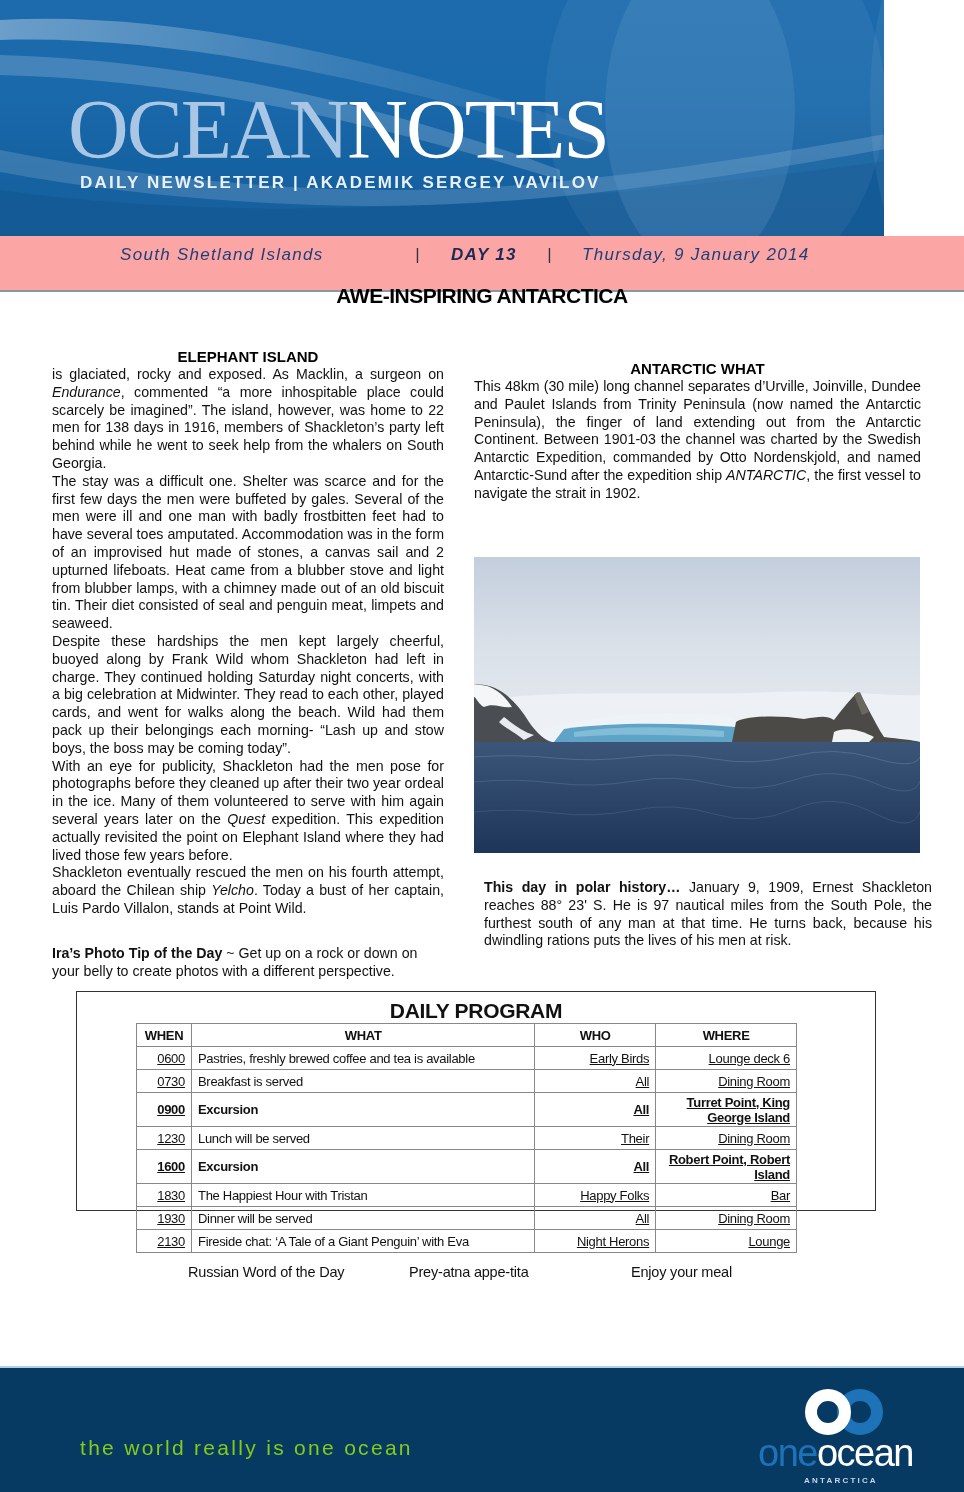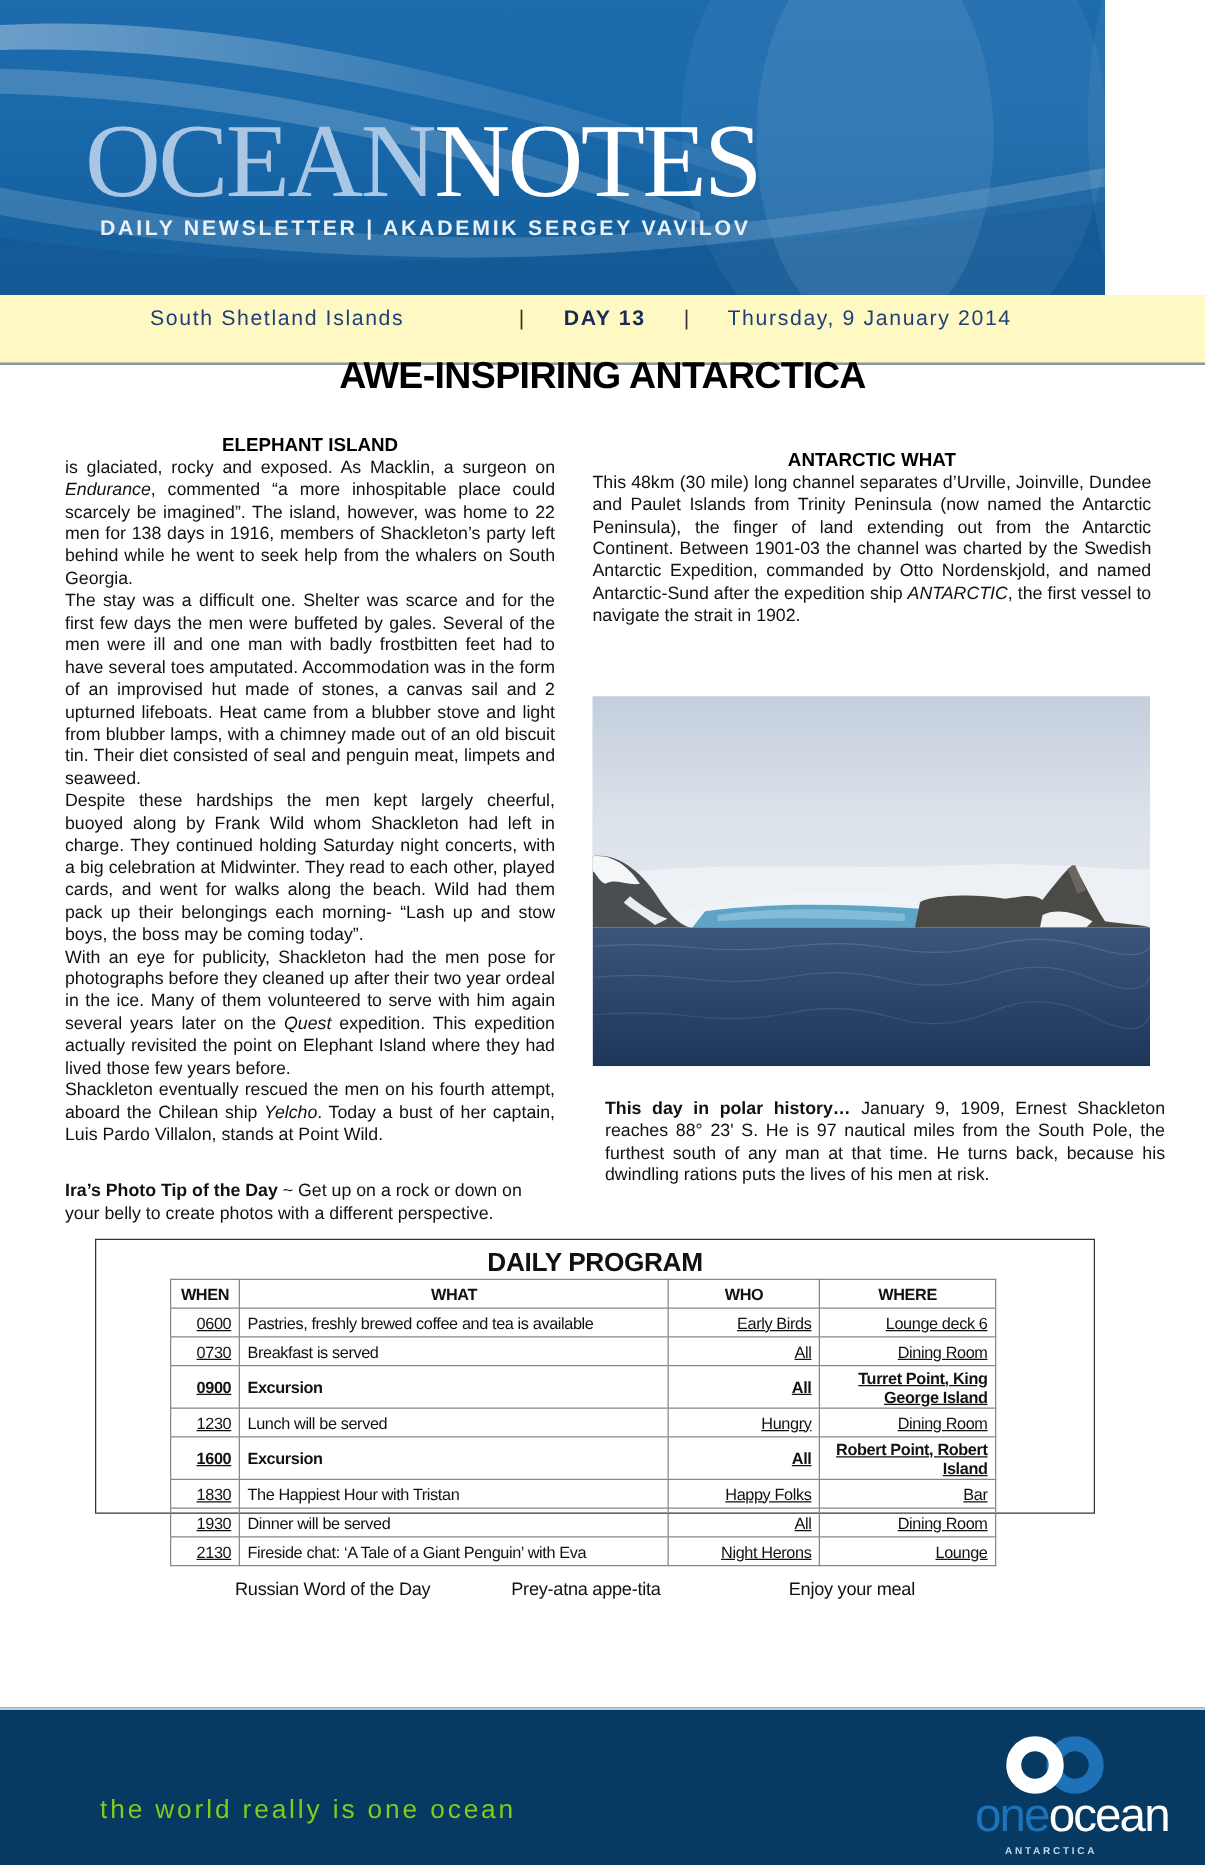--- a/index.html
+++ b/index.html
@@ -22,32 +22,32 @@
   .masthead .notes { color: #ffffff; }
   .subhead {
     position: absolute; left: 80px; top: 173px;
     font-family: "Liberation Sans", sans-serif; font-weight: bold; font-size: 17px;
     letter-spacing: 2.2px; color: #e8f0f8; white-space: nowrap;
   }
 
   
   .datebar {
     position: absolute; left: 0; top: 236px; width: 964px; height: 56px;
-    border-bottom: 2px solid #8a97a3; background: #fef9c3;
+    border-bottom: 2px solid #8a97a3; background: #fca5a5; font-style: italic;
   }
   .datebar span { position: absolute; top: 9px; font-size: 17px; color: #1f3f7a; letter-spacing: 1.3px; white-space: nowrap; }
   .datebar .loc { left: 120px; }
   .datebar .sep1 { left: 415px; color: #333; }
   .datebar .day { left: 451px; font-weight: bold; color: #1a2a55; }
   .datebar .sep2 { left: 547px; color: #333; }
   .datebar .date { left: 582px; }
 
   .title {
     position: absolute; left: 0; width: 964px; top: 284px; text-align: center;
-    font-size: 30px; font-weight: bold; letter-spacing: -0.5px; color: #000;
+    font-size: 21px; font-weight: bold; letter-spacing: -0.5px; color: #000;
   }
 
   .col-left { position: absolute; left: 52px; top: 348px; width: 392px; }
   .col-right { position: absolute; left: 474px; top: 360px; width: 447px; }
   h2.section {
     font-size: 15px; font-weight: bold; text-align: center; line-height: 18px; color: #000;
   }
   p.body {
     font-size: 14.2px; line-height: 17.8px; text-align: justify; color: #111;
   }
@@ -97,21 +97,21 @@
     position: absolute; left: 0; top: 1366px; width: 964px; height: 126px;
     background: #063a62; border-top: 2px solid #b9cde0;
   }
   .tagline {
     position: absolute; left: 80px; top: 68px; color: #84cc16;
     font-size: 21px; letter-spacing: 2.3px; white-space: nowrap;
   }
   .logo { position: absolute; left: 756px; top: 20px; width: 182px; height: 100px; }
   .logo .word {
     position: absolute; left: 2px; top: 46px; font-size: 38px; letter-spacing: -1.5px; white-space: nowrap;
-    font-family: "Liberation Sans", sans-serif; line-height: 38px; margin-left: 22px;
+    font-family: "Liberation Sans", sans-serif; line-height: 38px;
   }
   .logo .word .one { color: #1e72b8; }
   .logo .word .oc { color: #ffffff; }
   .logo .exp {
     position: absolute; left: 48px; top: 88px; font-size: 8px; font-weight: bold;
     color: #c7d6e5; letter-spacing: 2.2px;
   }
 </style>
 </head>
 <body>
@@ -232,21 +232,21 @@
       </tr>
       <tr class="bold">
         <td class="c">0900</td>
         <td class="w">Excursion</td>
         <td class="c">All</td>
         <td class="c">Turret Point, King George Island</td>
       </tr>
       <tr>
         <td class="c">1230</td>
         <td class="w">Lunch will be served</td>
-        <td class="c">Hungry</td>
+        <td class="c">Their</td>
         <td class="c">Dining Room</td>
       </tr>
       <tr class="bold">
         <td class="c">1600</td>
         <td class="w">Excursion</td>
         <td class="c">All</td>
         <td class="c">Robert Point, Robert Island</td>
       </tr>
       <tr>
         <td class="c">1830</td>

